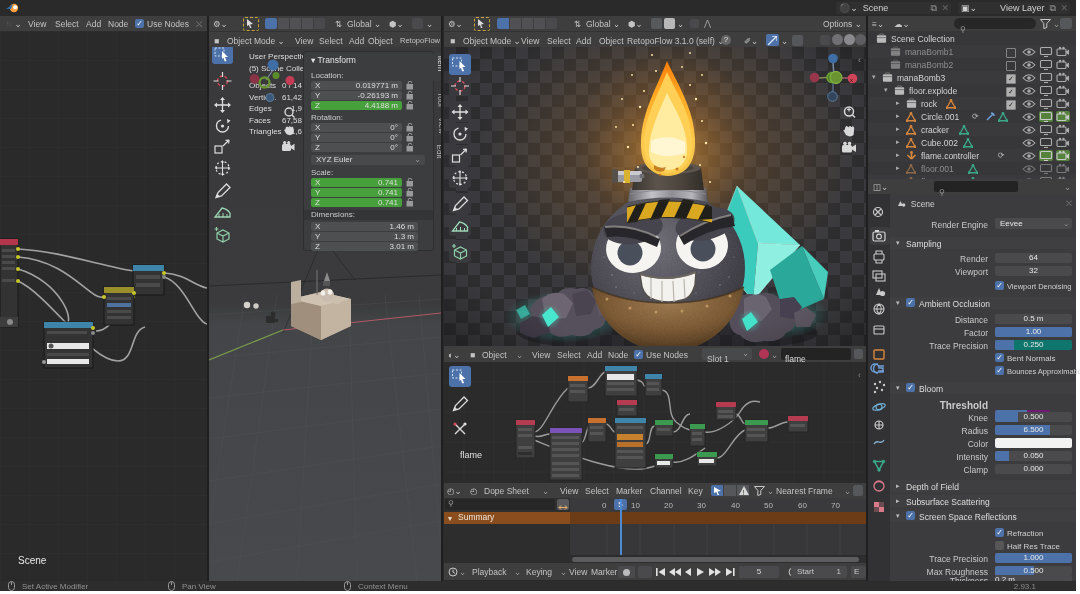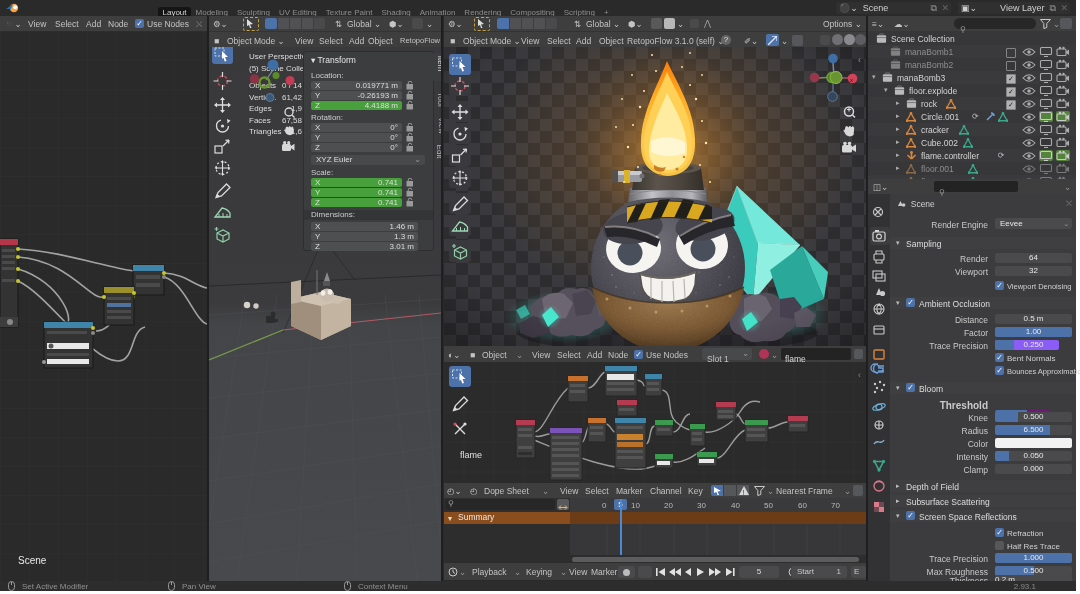--- a/index.html
+++ b/index.html
@@ -88,23 +88,20 @@
 </svg>
 <div id="app">
 
   <div class="abs" style="left:0;top:0;width:1076px;height:16px;background:#2a2a2a;">
     <svg class="abs" style="left:6px;top:2px" width="14" height="12" viewBox="0 0 14 12">
         <circle cx="8" cy="6" r="4.2" fill="#ff9f3f"></circle>
         <circle cx="9.2" cy="5.2" r="2" fill="#fff"></circle>
         <path d="M0 7 L7 2 L5 7 Z" fill="#2f6ea5"></path>
       </svg>
     <div class="abs menu" style="left:21px;top:3px;margin-top:23px;"><span>File</span><span>Edit</span><span>Render</span><span>Window</span><span>Help</span></div>
-    <div class="abs" style="left:158px;top:1px;">
-      <span class="tab on">Layout</span><span class="tab">Modeling</span><span class="tab">Sculpting</span><span class="tab">UV Editing</span><span class="tab">Texture Paint</span><span class="tab">Shading</span><span class="tab">Animation</span><span class="tab">Rendering</span><span class="tab">Compositing</span><span class="tab">Scripting</span><span class="tab">+</span>
-    </div>
     <div class="abs" style="left:836px;top:2px;width:115px;height:12px;background:#303030;border-radius:2px;color:#d0d0d0;font-size:9px;line-height:12px;"><span style="margin-left:3px;">⚫⌄</span><span style="margin-left:5px;">Scene</span><span class="abs" style="right:14px;color:#999;">⧉</span><span class="abs" style="right:2px;color:#666;">✕</span></div>
     <div class="abs" style="left:958px;top:2px;width:112px;height:12px;background:#303030;border-radius:2px;color:#d0d0d0;font-size:9px;line-height:12px;"><span style="margin-left:3px;">▣⌄</span><span style="margin-left:23px;">View Layer</span><span class="abs" style="right:14px;color:#999;">⧉</span><span class="abs" style="right:2px;color:#666;">✕</span></div>
   </div>
 
   <div class="abs" id="leftEd" style="left:0;top:16px;width:207px;height:565px;background:#2a2a2a;">
     <div class="abs hdr" style="left:0;top:0;width:207px;height:15px;">
       <span class="abs txt" style="left:4px;top:3px;">◾⌄</span>
       <span class="abs txt" style="left:28px;top:3px;">View</span>
       <span class="abs txt" style="left:55px;top:3px;">Select</span>
       <span class="abs txt" style="left:86px;top:3px;">Add</span>
@@ -1312,21 +1309,21 @@
         <span class="abs" style="right:88px;top:121px;font-size:8.5px;color:#c9c9c9;white-space:nowrap;">Distance</span>
         <div class="abs" style="left:105px;top:120px;width:77px;height:10px;background:#4a4a4c;border-radius:2px;overflow:hidden;">
           <span class="abs" style="left:0;top:0;width:77px;text-align:center;font-size:8px;color:#e8e8e8;line-height:10px;">0.5 m</span>
         </div>
         <span class="abs" style="right:88px;top:134px;font-size:8.5px;color:#c9c9c9;white-space:nowrap;">Factor</span>
         <div class="abs" style="left:105px;top:133px;width:77px;height:10px;background:#4a4a4c;border-radius:2px;overflow:hidden;">
           <div class="abs" style="left:0;top:0;width:77px;height:10px;background:#4d72aa;"></div>
           <span class="abs" style="left:0;top:0;width:77px;text-align:center;font-size:8px;color:#e8e8e8;line-height:10px;">1.00</span>
         </div>
         <span class="abs" style="right:88px;top:147px;font-size:8.5px;color:#c9c9c9;white-space:nowrap;">Trace Precision</span>
-        <div class="abs" style="left:105px;top:146px;width:64px;height:10px;background:#8b5cf6;border-radius:2px;overflow:hidden;">
+        <div class="abs" style="left:105px;top:146px;width:77px;height:10px;background:#0f766e;border-radius:2px;overflow:hidden;">
           <div class="abs" style="left:0;top:0;width:19.25px;height:10px;background:#4d72aa;"></div>
           <span class="abs" style="left:0;top:0;width:77px;text-align:center;font-size:8px;color:#e8e8e8;line-height:10px;">0.250</span>
         </div>
         <span class="abs chk" style="left:105px;top:159px;">✓</span>
         <span class="abs" style="left:117px;top:160px;font-size:8px;color:#d0d0d0;white-space:nowrap;">Bent Normals</span>
         <span class="abs chk" style="left:105px;top:172px;">✓</span>
         <span class="abs" style="left:117px;top:173px;font-size:7.5px;color:#d0d0d0;white-space:nowrap;">Bounces Approximation</span>
         <div class="abs" style="left:0px;top:188px;width:186px;height:12px;background:#3f3f41;"></div>
         <span class="abs" style="left:6px;top:190px;color:#bbb;font-size:7px;">▾</span>
         <span class="abs chk" style="left:16px;top:189px;">✓</span>

